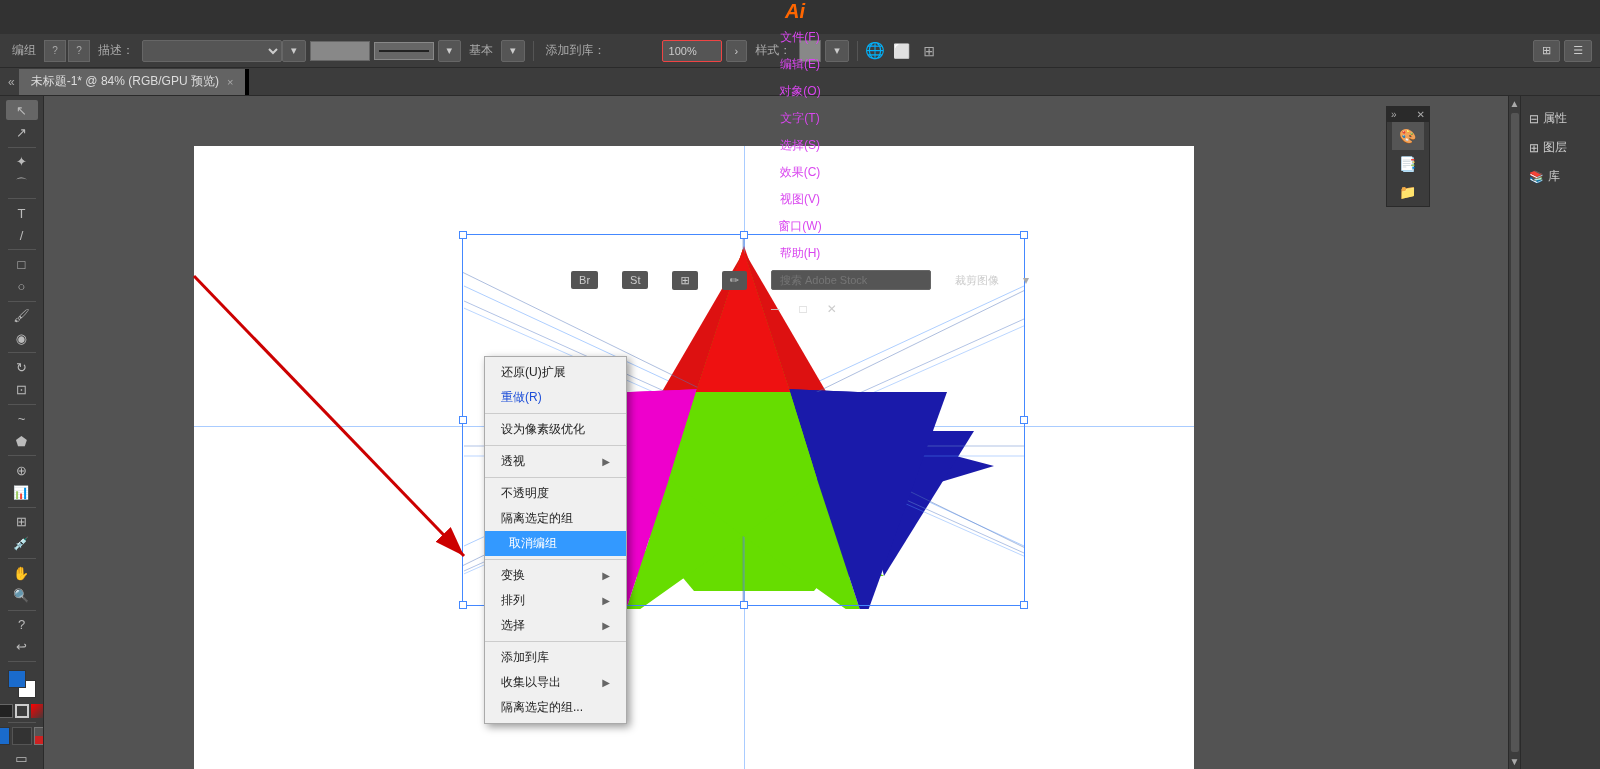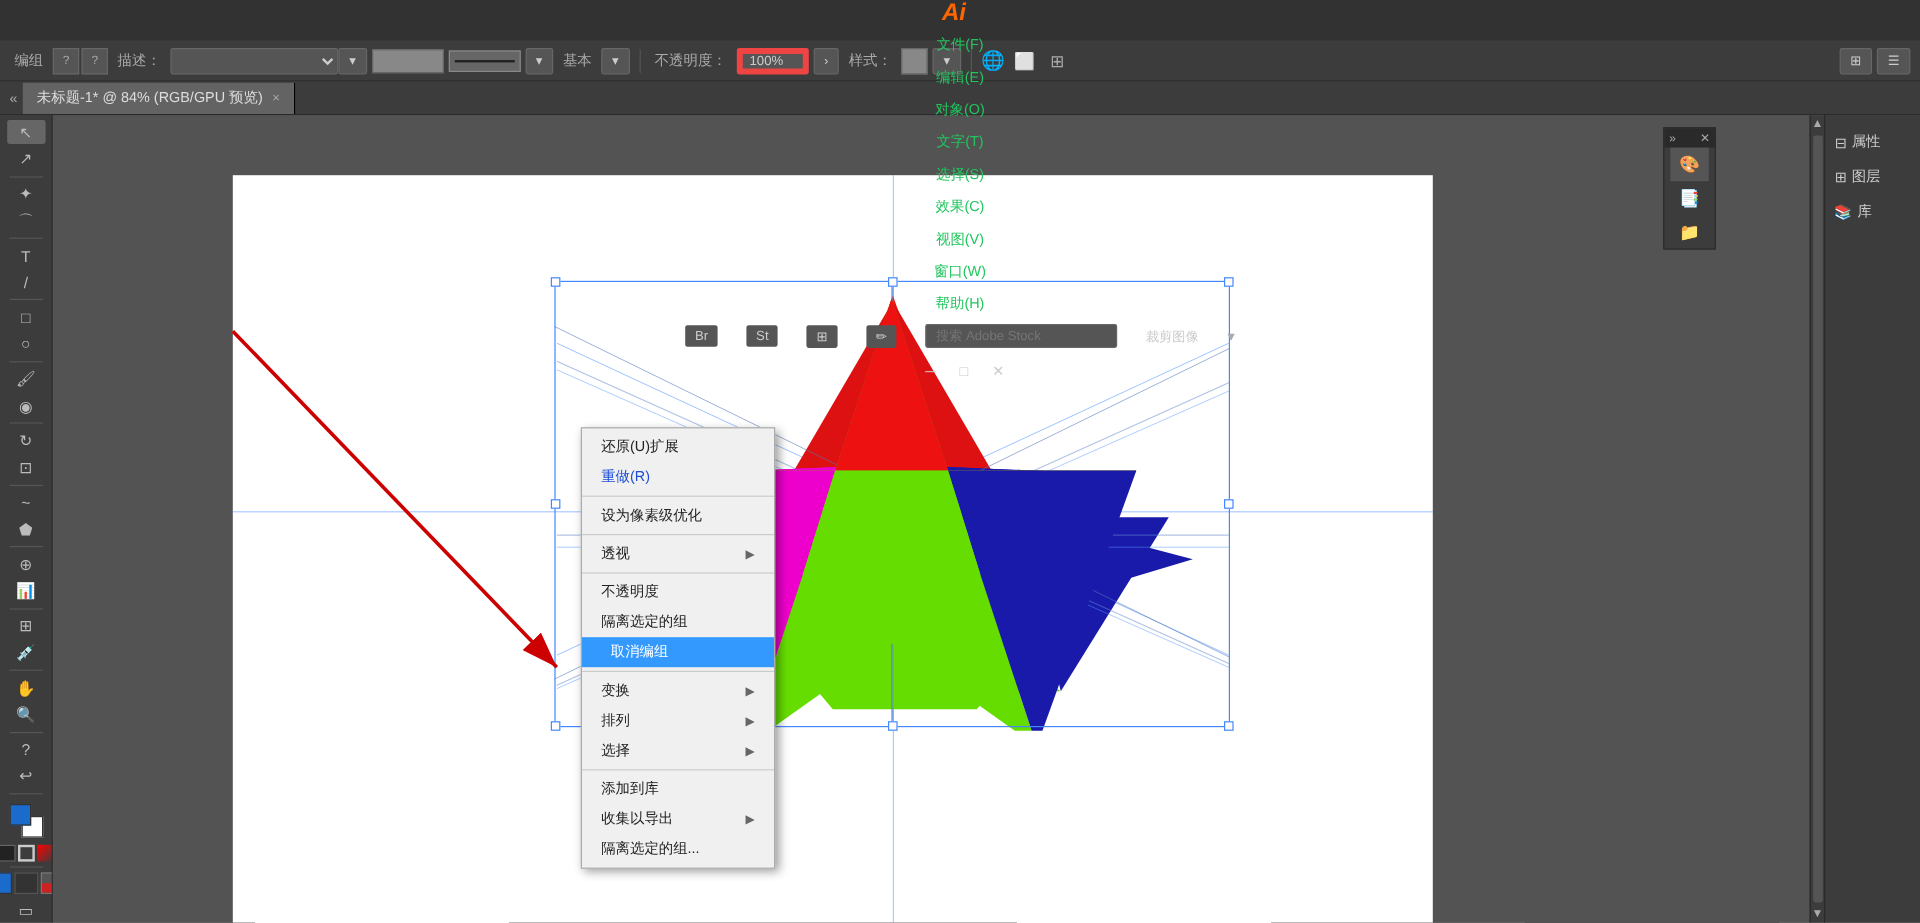--- a/index.html
+++ b/index.html
@@ -28,21 +28,21 @@
     }
     #ai-logo {
       font-size: 20px;
       font-weight: bold;
       color: #ff6600;
       margin-right: 10px;
       font-style: italic;
     }
     .menu-item {
       padding: 4px 8px;
-      color: #22c55e;
+      color: #d946ef;
       cursor: pointer;
       font-size: 12px;
       border-radius: 2px;
     }
     .menu-spacer { flex: 1; }
     .top-right-icons {
       display: flex;
       align-items: center;
       gap: 24px;
     }
@@ -98,27 +98,28 @@
       background: #555;
       border: 1px solid #666;
       color: #ccc;
       padding: 2px 4px;
       font-size: 11px;
       height: 22px;
       border-radius: 2px;
     }
     .toolbar-input {
       background: #555;
-      border: 5px solid #ef4444;
+      border: 1px solid #ef4444;
       color: #ccc;
       padding: 2px 6px;
       font-size: 11px;
       height: 22px;
       width: 80px;
       border-radius: 2px;
+      margin-left: 48px;
     }
     .toolbar-divider {
       width: 1px;
       height: 20px;
       background: #555;
       margin: 0 4px;
     }
     .toolbar-btn {
       background: #555;
       border: 1px solid #666;
@@ -230,21 +231,21 @@
       padding-left: 4px;
     }
     .tab {
       display: flex;
       align-items: center;
       height: 26px;
       padding: 0 12px;
       background: #535353;
       color: #ddd;
       font-size: 12px;
-      border-right: 1px solid #000000;
+      border-right: 4px solid #000000;
       gap: 8px;
       cursor: pointer;
     }
     .tab.active {
       background: #636363;
     }
     .tab-close {
       color: #aaa;
       font-size: 11px;
       cursor: pointer;
@@ -301,21 +302,21 @@
       left: 130px;
       top: 160px;
       pointer-events: none;
     }
 
     
     #context-menu {
       position: absolute;
       left: 440px;
       top: 260px;
-      width: 162px;
+      width: 143px;
       background: #f0f0f0;
       border: 1px solid #aaa;
       box-shadow: 3px 3px 8px rgba(0,0,0,0.4);
       z-index: 200;
       padding: 3px 0;
     }
     .ctx-item {
       padding: 4px 16px;
       color: #222;
       font-size: 12px;
@@ -439,21 +440,21 @@
     <button class="toolbar-btn">▾</button>
   </div>
   <div style="width:60px;height:20px;background:#888;border:1px solid #666;"></div>
   <div class="stroke-preview">
     <div class="stroke-line"></div>
   </div>
   <button class="toolbar-btn">▾</button>
   <span class="toolbar-label">基本</span>
   <button class="toolbar-btn">▾</button>
   <div class="toolbar-divider"></div>
-  <span class="toolbar-label">不透明度：</span>
+  <span class="toolbar-label">添加到库：</span>
   <input class="toolbar-input" value="100%" style="width: 60px;">
   <button class="toolbar-btn">›</button>
   <span class="toolbar-label">样式：</span>
   <div style="width:22px;height:22px;background:#888;border:1px solid #666;"></div>
   <button class="toolbar-btn">▾</button>
   <div class="toolbar-divider"></div>
   <div style="color:#aaa;font-size:16px;cursor:pointer;">🌐</div>
   <div style="color:#aaa;font-size:14px;cursor:pointer;padding:0 4px;">⬜</div>
   <div style="color:#aaa;font-size:14px;cursor:pointer;padding:0 4px;">⊞</div>
   <div class="menu-spacer"></div>

